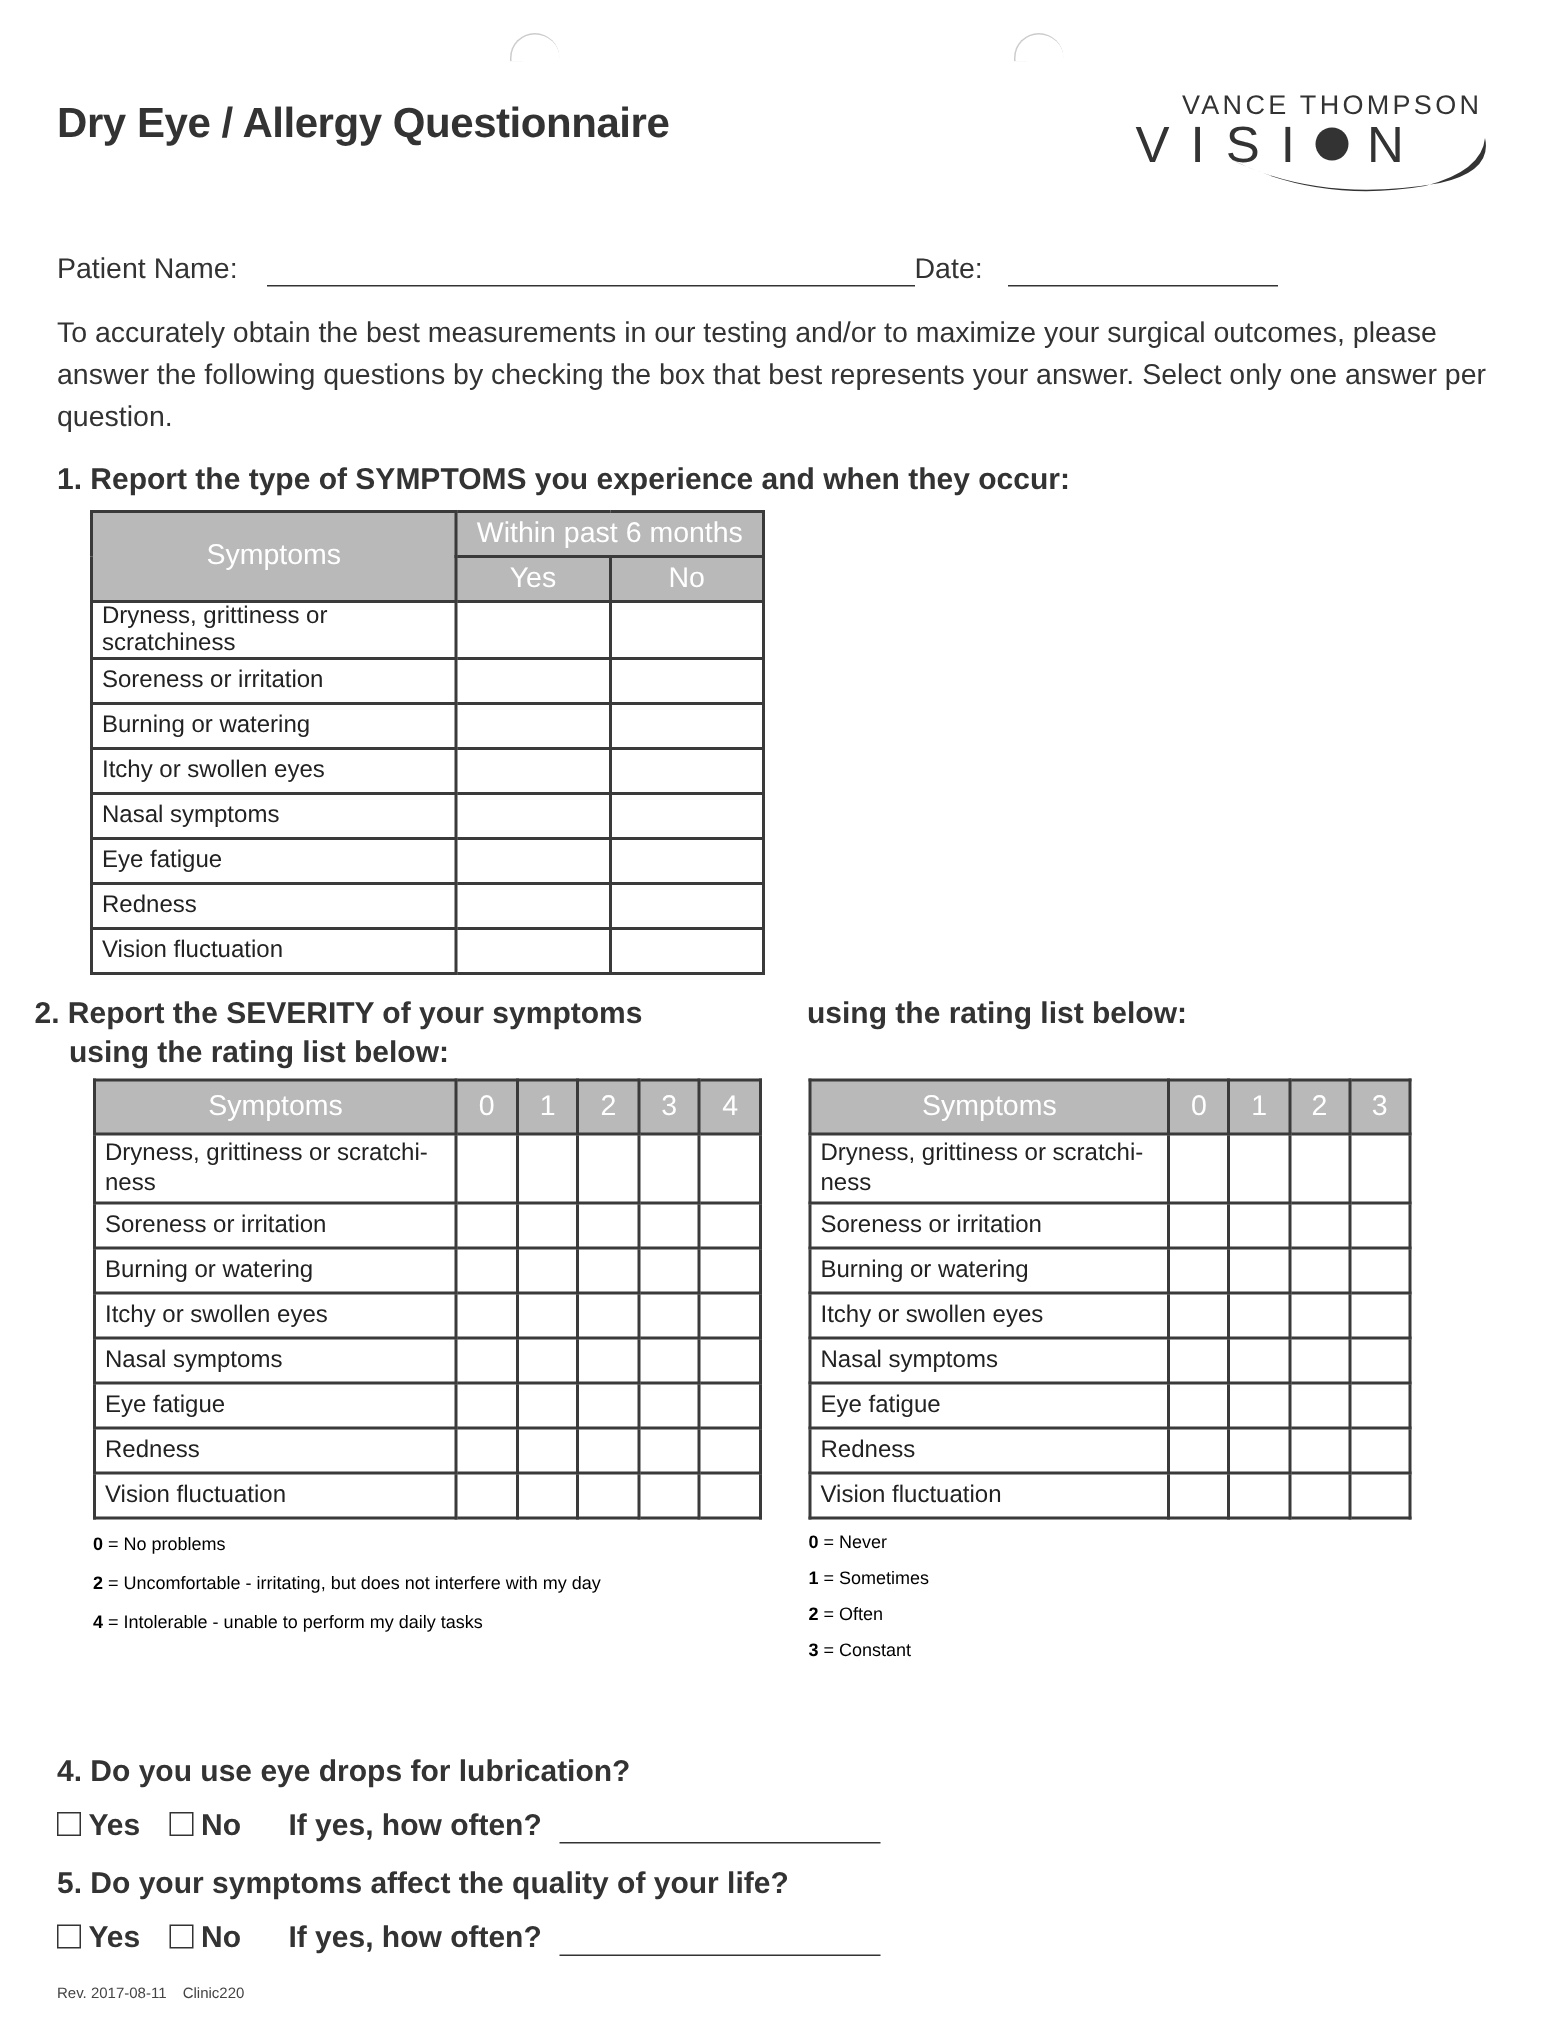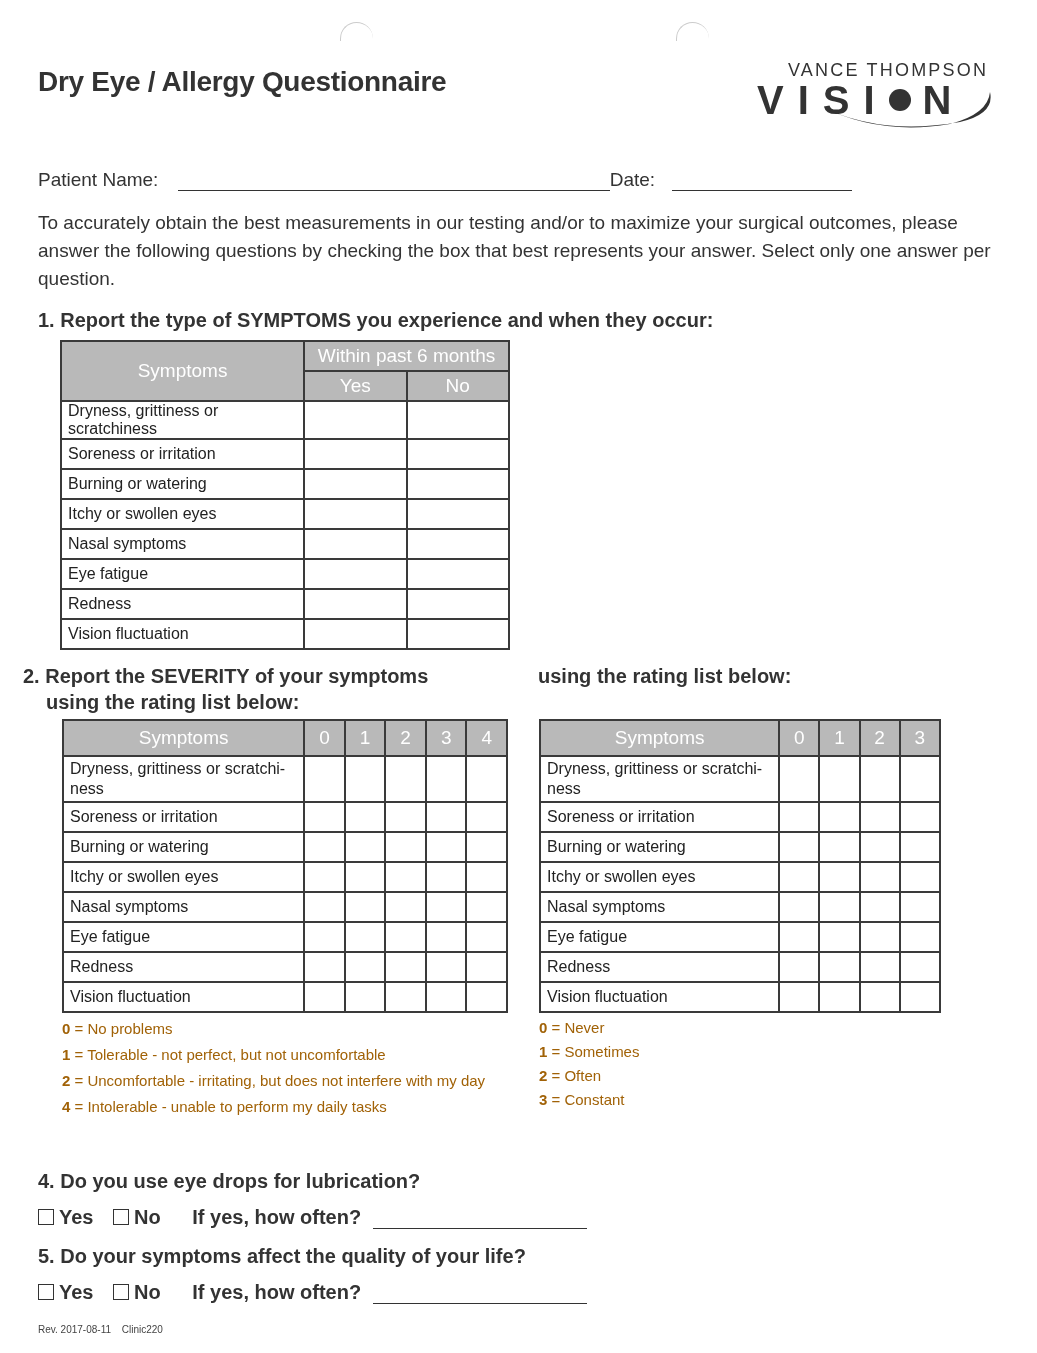--- a/index.html
+++ b/index.html
@@ -1,35 +1,35 @@
 <!DOCTYPE html>
 <html><head>
 <meta charset="utf-8">
 <style>
   html, body { margin: 0; padding: 0; background: #fff; }
   body { width: 1037px; height: 1353px; position: relative; overflow: hidden;
          font-family: "Liberation Sans", sans-serif; color: #2a2a2a; }
   .abs { position: absolute; }
   .title { left: 38px; top: 66px; font-size: 28px; font-weight: bold; color: #333; letter-spacing: -0.3px; }
   .logo-top { left: 757px; top: 60px; font-size: 18px; letter-spacing: 2.2px; color: #333; margin-left: 31px; }
-  .logo-main { left: 757px; top: 78px; font-size: 40px; letter-spacing: 14px; color: #333; font-weight: 700; }
+  .logo-main { left: 757px; top: 78px; font-size: 34px; letter-spacing: 14px; color: #333; font-weight: 400; }
   .logo-dot { display:inline-block; width: 22px; height: 22px; border-radius: 50%; background: #333; vertical-align: middle; margin: 0 12px 0 0; position: relative; top: -3px; }
   .logo-swoosh { left: 790px; top: 84px; }
   .hole { width: 32px; height: 18px; border-top: 1px solid #ccc; border-left: 1px solid #ccc; border-radius: 20px 20px 0 0; }
   .field-row { left: 38px; top: 169px; font-size: 19px; color: #333; }
   .line { display: inline-block; border-bottom: 1.5px solid #333; height: 18px; vertical-align: bottom; }
   .intro { left: 38px; top: 209px; width: 960px; font-size: 19px; line-height: 28px; color: #333; }
   .q { font-size: 20px; font-weight: bold; color: #333; }
   table.grid { border-collapse: collapse; position: absolute; }
   table.grid td, table.grid th { border: 2px solid #3a3a3a; padding: 0; }
   table.grid th { background: #b9b9b9; color: #fff; font-weight: normal; font-size: 19px;
                   font-family: "Liberation Sans", sans-serif; }
   table.grid td.sym { font-size: 16px; color: #222; padding-left: 6px; text-align: left;
                       font-family: "Liberation Sans", sans-serif; transform-origin: left; }
-  .legend { font-size: 15px; color: #a16207; line-height: 24px; }
+  .legend { font-size: 12px; color: #000000; line-height: 24px; }
   .legend b { font-weight: bold; }
   .yn { font-size: 20px; font-weight: bold; color: #333; }
   .box { display: inline-block; width: 14px; height: 14px; border: 1.5px solid #333; vertical-align: -1px; margin-right: 5px; }
   .footer { left: 38px; top: 1324px; font-size: 10px; color: #444; }
 </style>
 </head>
 <body>
 
 <div class="abs hole" style="left:340px;top:22px;"></div>
 <div class="abs hole" style="left:676px;top:22px;"></div>
@@ -188,21 +188,20 @@
         <td></td>
         <td></td>
         <td></td>
         <td></td>
       </tr>
     </tbody>
 </table>
 
 <div class="abs legend" style="left:62px;top:1017px;width:440px;" id="q2-legend">
     <div style="margin-bottom:2px;padding-left:28px;text-indent:-28px;"><b>0</b> <span>= No problems</span></div>
-    <div style="margin-bottom:2px;padding-left:28px;text-indent:-28px;"><b>1</b> <span>= Tolerable - not perfect, but not uncomfortable</span></div>
     <div style="margin-bottom:2px;padding-left:28px;text-indent:-28px;"><b>2</b> <span>= Uncomfortable - irritating, but does not interfere with my day</span></div>
     <div style="margin-bottom:2px;padding-left:28px;text-indent:-28px;"><b>4</b> <span>= Intolerable - unable to perform my daily tasks</span></div>
   </div>
 
 <div class="abs q" style="left:515px;top:663px;line-height:26px;">
   <div style="padding-left:23px;">using the rating list below:</div>
 </div>
 
 <table class="grid" style="left:539px;top:719px;width:402px;">
   <thead>

